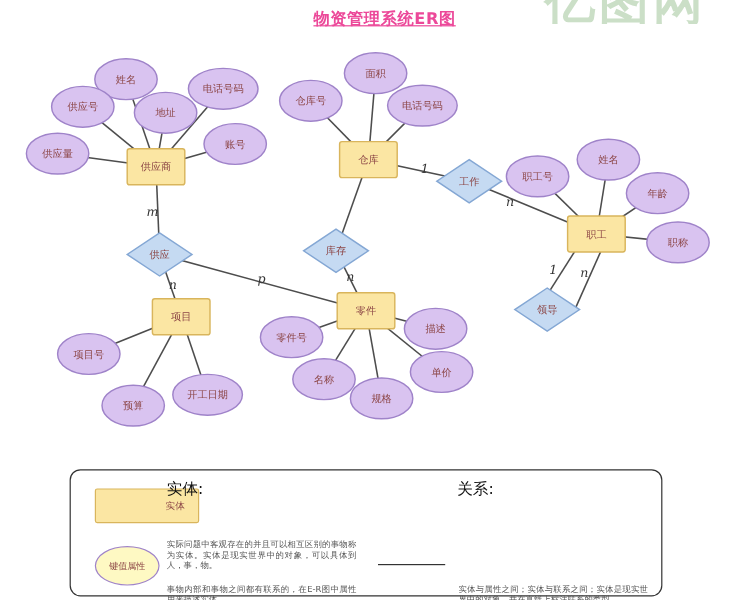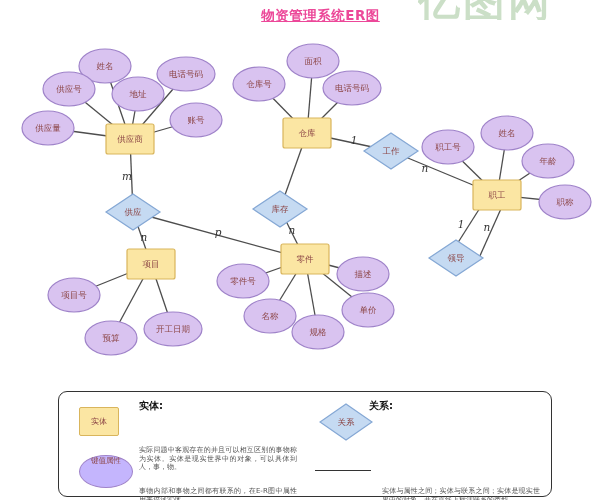--- a/index.html
+++ b/index.html
@@ -1,45 +1,45 @@
 <!DOCTYPE html>
 <html><head>
 <meta charset="utf-8">
 <style>
   html,body{margin:0;padding:0;}
   body{font-family:"DejaVu Sans",sans-serif;background:#fff;}
   #stage{position:relative;width:615px;height:500px;background:#ffffff;overflow:hidden;}
 
   
-  #watermark{position:absolute;top:0;right:37px;width:160px;height:20px;overflow:hidden;pointer-events:none;}
+  #watermark{position:absolute;top:0;right:26px;width:160px;height:20px;overflow:hidden;pointer-events:none;text-align:right;}
   #watermark span{display:block;font-size:42px;font-weight:bold;letter-spacing:3px;color:#cbdfc7;margin-top:-26px;white-space:nowrap;}
 
   
   #title{position:absolute;top:7px;left:13px;width:615px;text-align:center;
          font-size:13.5px;font-weight:bold;color:#ec4899;letter-spacing:.5px;text-decoration:underline;}
 
   
   #er-canvas{position:absolute;top:0;left:0;}
   .edge{stroke:#4d4d4d;stroke-width:1.3;}
   .attr{fill:#d9c3f0;stroke:#9f83c9;stroke-width:1.2;}
   .entity{fill:#fbe6a3;stroke:#d9b55c;stroke-width:1.2;}
   .rel{fill:#c5daf2;stroke:#84a7d4;stroke-width:1.2;}
   .ntext{fill:#8c4646;font-size:8.5px;text-anchor:middle;font-family:"DejaVu Sans",sans-serif;}
   .card{fill:#333;font-size:10.5px;font-style:italic;text-anchor:middle;font-family:"DejaVu Serif",serif;}
 
   
   #legend{position:absolute;left:58px;top:391px;width:494px;height:106px;
           border:1.5px solid #333;border-radius:9px;background:#fff;box-sizing:border-box;}
   .lg-abs{position:absolute;}
   .lg-entity{width:38px;height:27px;background:#fbe6a3;border:1.2px solid #d9b55c;border-radius:2px;
-             display:flex;align-items:center;justify-content:center;font-size:8px;color:#8c4646;}
-  .lg-ellipse{width:52px;height:31px;background:#c4b5fd;border:1.2px solid #9f83c9;border-radius:50%;
-              display:flex;justify-content:center;font-size:7.5px;color:#8c4646;}
+             display:flex;align-items:center;justify-content:center;font-size:8px;color:#8c4646;padding-left:47px;}
+  .lg-ellipse{width:52px;height:31px;background:#fef9c3;border:1.2px solid #9f83c9;border-radius:50%;
+              display:flex;align-items:center;justify-content:center;font-size:7.5px;color:#8c4646;}
   .lg-line{width:56px;height:0;border-top:1.6px solid #333;}
-  .lg-heading{font-size:10px;font-weight:bold;color:#111;margin-bottom:2px;}
+  .lg-heading{font-size:13px;font-weight:normal;color:#111;margin-bottom:2px;}
   .lg-desc{font-size:7px;line-height:8.5px;color:#555;width:158px;text-align:justify;margin-top:33px;}
 </style>
 </head>
 <body>
 
 <div id="stage">
 
   <div id="watermark">
     <span>亿图网</span>
   </div>
@@ -161,27 +161,21 @@
 
     <div class="lg-abs" style="left:20px;top:63px;">
       <div class="lg-ellipse">
           <span>键值属性</span>
         </div>
     </div>
     <div class="lg-abs" style="left:80px;top:62px;">
       <div class="lg-desc">事物内部和事物之间都有联系的，在E-R图中属性用来描述实体。</div>
     </div>
 
-    <div class="lg-abs" style="left:260px;top:11px;">
-      <svg width="54" height="38" viewBox="0 0 54 38">
-        <polygon points="27,1 53,19 27,37 1,19" fill="#c5daf2" stroke="#84a7d4" stroke-width="1.2"></polygon>
-        <text x="27" y="22" class="ntext">关系</text>
-      </svg>
-    </div>
-    <div class="lg-abs" style="left:310px;top:7px;">
+    <div class="lg-abs" style="left:322px;top:7px;">
       <div class="lg-heading">关系:</div>
     </div>
 
     <div class="lg-abs" style="left:256px;top:78px;">
       <div class="lg-line"></div>
     </div>
     <div class="lg-abs" style="left:323px;top:62px;">
       <div class="lg-desc">实体与属性之间；实体与联系之间；实体是现实世界中的对象，并在直线上标注联系的类型。</div>
     </div>
 

